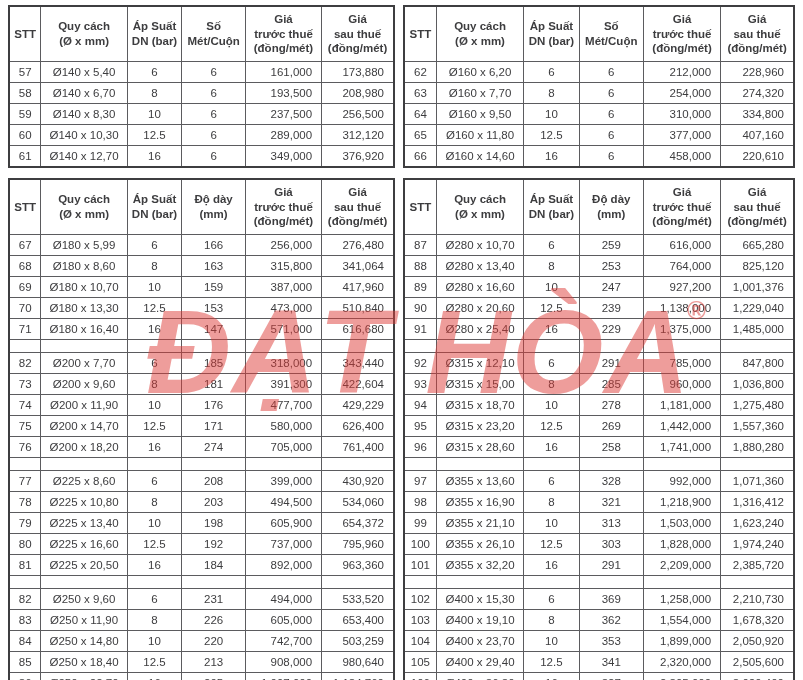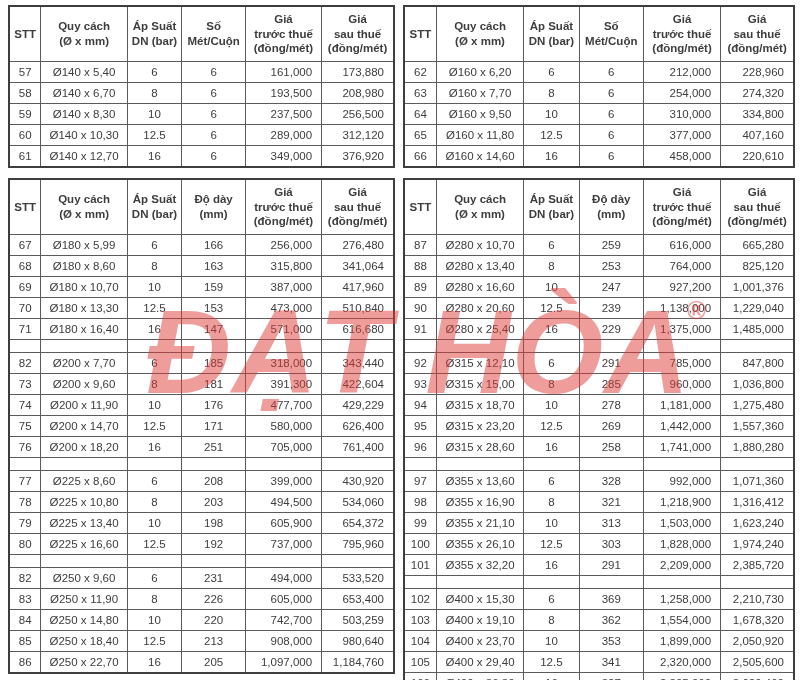--- a/index.html
+++ b/index.html
@@ -317,21 +317,21 @@
         <td class="c1">Ø200 x 14,70</td>
         <td class="c2">12.5</td>
         <td class="c3">171</td>
         <td class="c4">580,000</td>
         <td class="c5">626,400</td>
       </tr>
       <tr>
         <td class="c0">76</td>
         <td class="c1">Ø200 x 18,20</td>
         <td class="c2">16</td>
-        <td class="c3">251</td>
+        <td class="c3">274</td>
         <td class="c4">705,000</td>
         <td class="c5">761,400</td>
       </tr>
       <tr class="spacer">
         <td class="c0"></td>
         <td class="c1"></td>
         <td class="c2"></td>
         <td class="c3"></td>
         <td class="c4"></td>
         <td class="c5"></td>
@@ -360,20 +360,28 @@
         <td class="c4">605,900</td>
         <td class="c5">654,372</td>
       </tr>
       <tr>
         <td class="c0">80</td>
         <td class="c1">Ø225 x 16,60</td>
         <td class="c2">12.5</td>
         <td class="c3">192</td>
         <td class="c4">737,000</td>
         <td class="c5">795,960</td>
+      </tr>
+      <tr>
+        <td class="c0">81</td>
+        <td class="c1">Ø225 x 20,50</td>
+        <td class="c2">16</td>
+        <td class="c3">184</td>
+        <td class="c4">892,000</td>
+        <td class="c5">963,360</td>
       </tr>
       <tr class="spacer">
         <td class="c0"></td>
         <td class="c1"></td>
         <td class="c2"></td>
         <td class="c3"></td>
         <td class="c4"></td>
         <td class="c5"></td>
       </tr>
       <tr>

